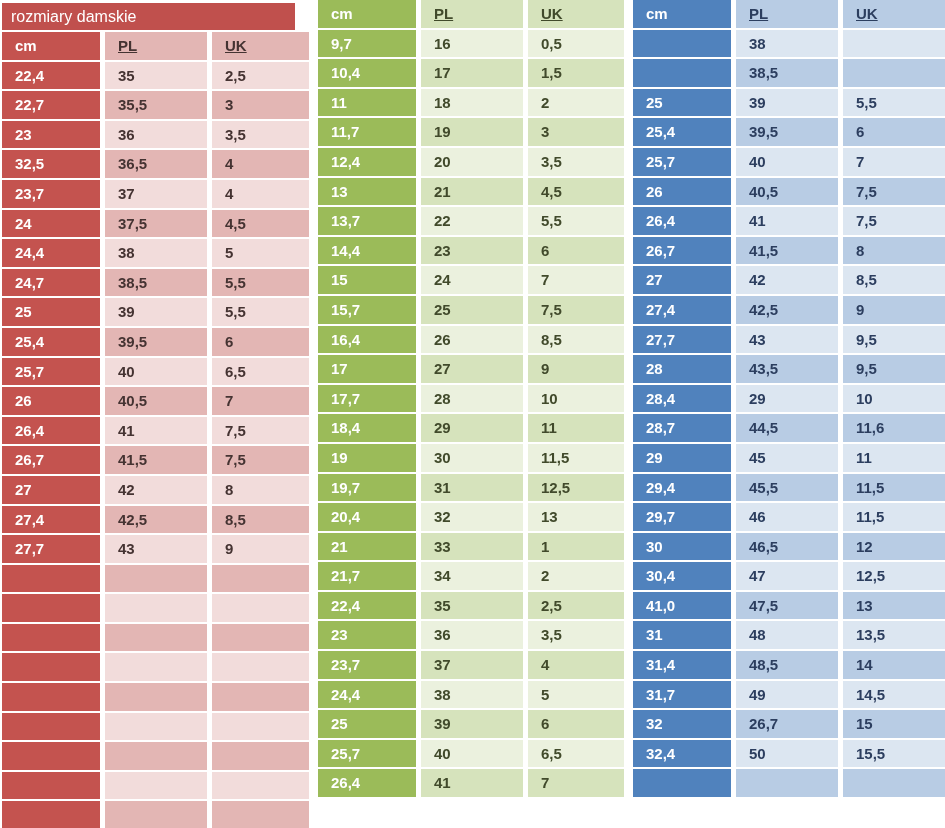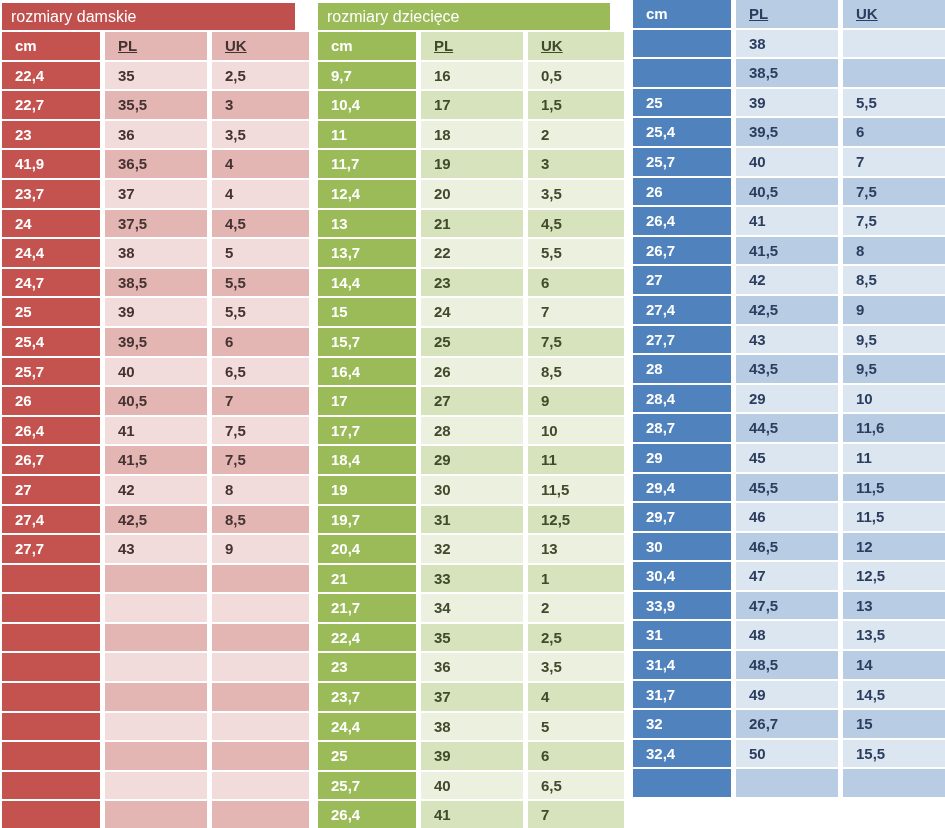--- a/index.html
+++ b/index.html
@@ -78,21 +78,21 @@
         <div class="cell tint head">UK</div>
         <div class="cell cm">22,4</div>
         <div class="cell tint light">35</div>
         <div class="cell tint light">2,5</div>
         <div class="cell cm">22,7</div>
         <div class="cell tint medium">35,5</div>
         <div class="cell tint medium">3</div>
         <div class="cell cm">23</div>
         <div class="cell tint light">36</div>
         <div class="cell tint light">3,5</div>
-        <div class="cell cm">41,9</div>
+        <div class="cell cm">32,5</div>
         <div class="cell tint medium">36,5</div>
         <div class="cell tint medium">4</div>
         <div class="cell cm">23,7</div>
         <div class="cell tint light">37</div>
         <div class="cell tint light">4</div>
         <div class="cell cm">24</div>
         <div class="cell tint medium">37,5</div>
         <div class="cell tint medium">4,5</div>
         <div class="cell cm">24,4</div>
         <div class="cell tint light">38</div>
@@ -151,21 +151,20 @@
         <div class="cell cm"></div>
         <div class="cell tint light"></div>
         <div class="cell tint light"></div>
         <div class="cell cm"></div>
         <div class="cell tint medium"></div>
         <div class="cell tint medium"></div>
       </div>
   </section>
 
   <section class="tbl" style="--accent: #9bbb59; --title-bg: #9bbb59; --light: #ebf1de; --medium: #d6e3bc; --title-text: #ffffff; --text: #414a2b;">
-    <div class="title">rozmiary dziecięce</div>
     <div class="grid">
         <div class="cell cm head">cm</div>
         <div class="cell tint head">PL</div>
         <div class="cell tint head">UK</div>
         <div class="cell cm">9,7</div>
         <div class="cell tint light">16</div>
         <div class="cell tint light">0,5</div>
         <div class="cell cm">10,4</div>
         <div class="cell tint medium">17</div>
         <div class="cell tint medium">1,5</div>
@@ -299,21 +298,21 @@
         <div class="cell tint medium">11,5</div>
         <div class="cell cm">29,7</div>
         <div class="cell tint light">46</div>
         <div class="cell tint light">11,5</div>
         <div class="cell cm">30</div>
         <div class="cell tint medium">46,5</div>
         <div class="cell tint medium">12</div>
         <div class="cell cm">30,4</div>
         <div class="cell tint light">47</div>
         <div class="cell tint light">12,5</div>
-        <div class="cell cm">33,9</div>
+        <div class="cell cm">41,0</div>
         <div class="cell tint medium">47,5</div>
         <div class="cell tint medium">13</div>
         <div class="cell cm">31</div>
         <div class="cell tint light">48</div>
         <div class="cell tint light">13,5</div>
         <div class="cell cm">31,4</div>
         <div class="cell tint medium">48,5</div>
         <div class="cell tint medium">14</div>
         <div class="cell cm">31,7</div>
         <div class="cell tint light">49</div>

